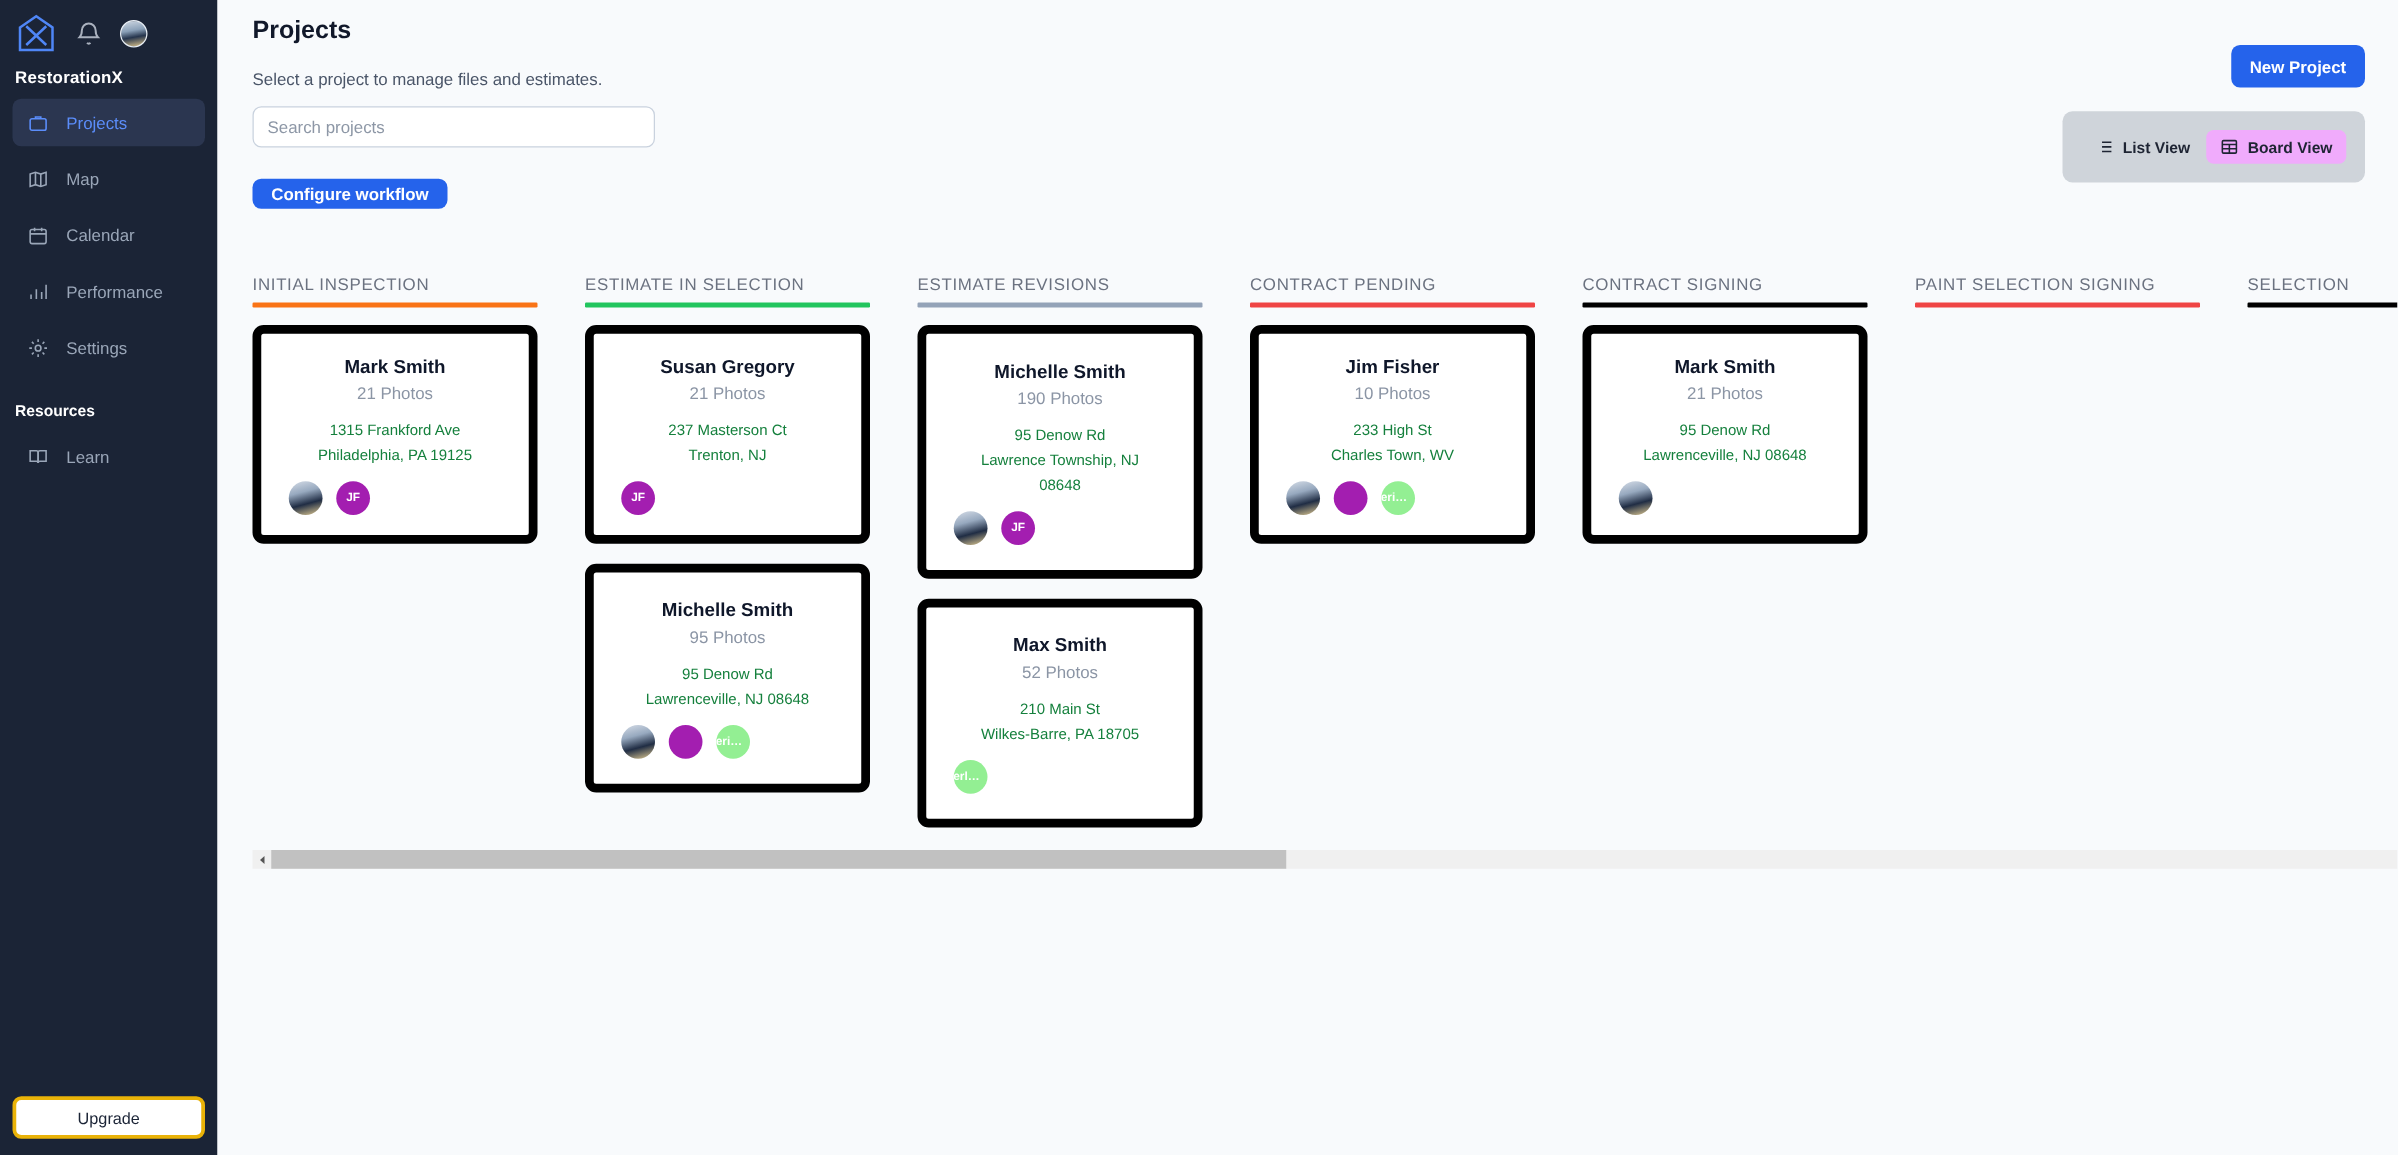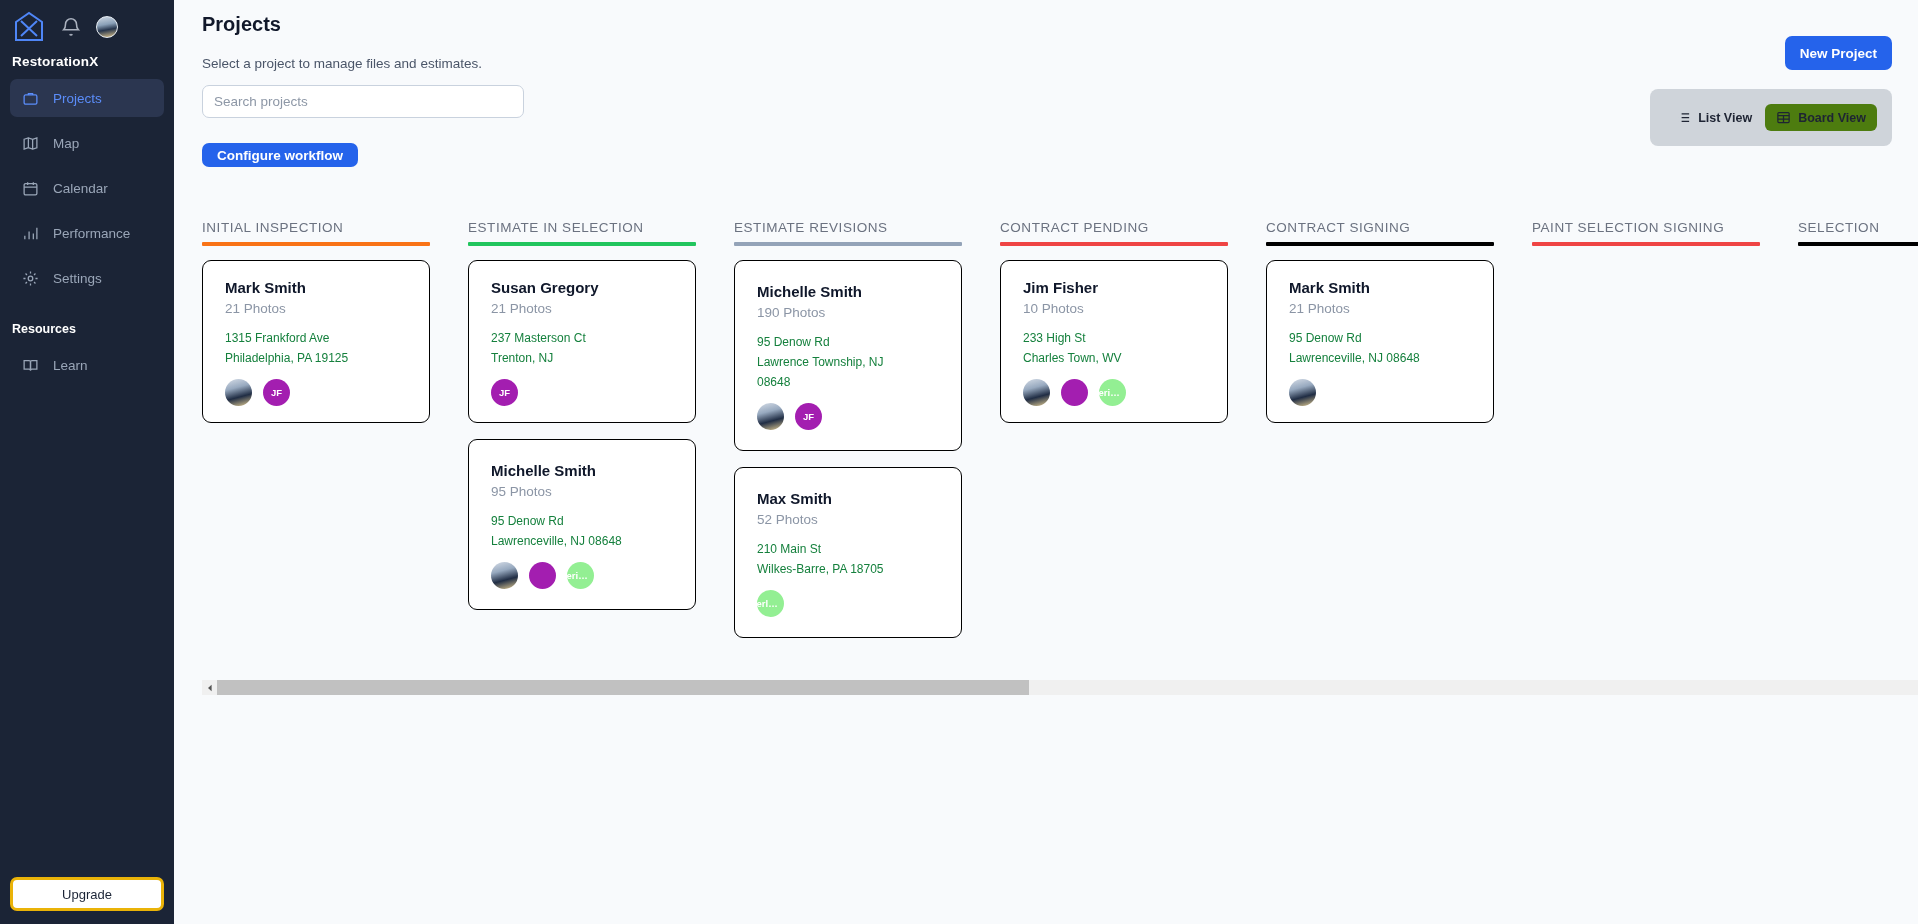--- a/index.html
+++ b/index.html
@@ -103,21 +103,21 @@
     display: flex; align-items: center; gap: 2px;
     background: #cfd4da; border-radius: 8px; padding: 15px;
   }
   .view-opt {
     display: flex; align-items: center; gap: 7px;
     height: 27px; padding: 0 11px; border-radius: 6px;
     font-size: 12.5px; font-weight: bold; color: #1e2433;
     cursor: pointer; background: transparent;
     border: none; font-family: inherit;
   }
-  .view-opt.active { background: #4d7c0f; text-align: right; }
+  .view-opt.active { background: #f0abfc; text-align: right; }
   .view-opt .ico { width: 15px; height: 15px; flex: 0 0 15px; }
 
   
   .board {
     position: absolute; left: 0; top: 220px;
     width: 1776px; height: 460px;
     overflow: hidden;
   }
   .board-inner {
     display: flex; gap: 38px;
@@ -128,23 +128,24 @@
   .col-head {
     font-size: 13.5px; color: #6b7280;
     letter-spacing: .55px; white-space: nowrap;
     padding-bottom: 7px;
   }
   .col-rule { height: 3.5px; width: 100%; border-radius: 1px; }
   .cards { padding-top: 14px; display: flex; flex-direction: column; gap: 16px; }
 
   .card {
     background: #ffffff;
-    border: 1px solid #000000;
+    border: 7px solid #000000;
     border-radius: 9px;
     padding: 18px 22px 16px 22px;
+    text-align: center;
   }
   .card.roomy { padding: 22px 22px 20px 22px; }
   .card-name {
     font-size: 15px; font-weight: bold; color: #0f172a;
     margin-bottom: 5px;
   }
   .card-photos { font-size: 13.5px; color: #8b95a5; margin-bottom: 12px; }
   .card-addr { font-size: 12px; color: #15803d; line-height: 20px; }
   .avatars { display: flex; align-items: center; margin-top: 11px; height: 27px; gap: 20px; }
   .av {

